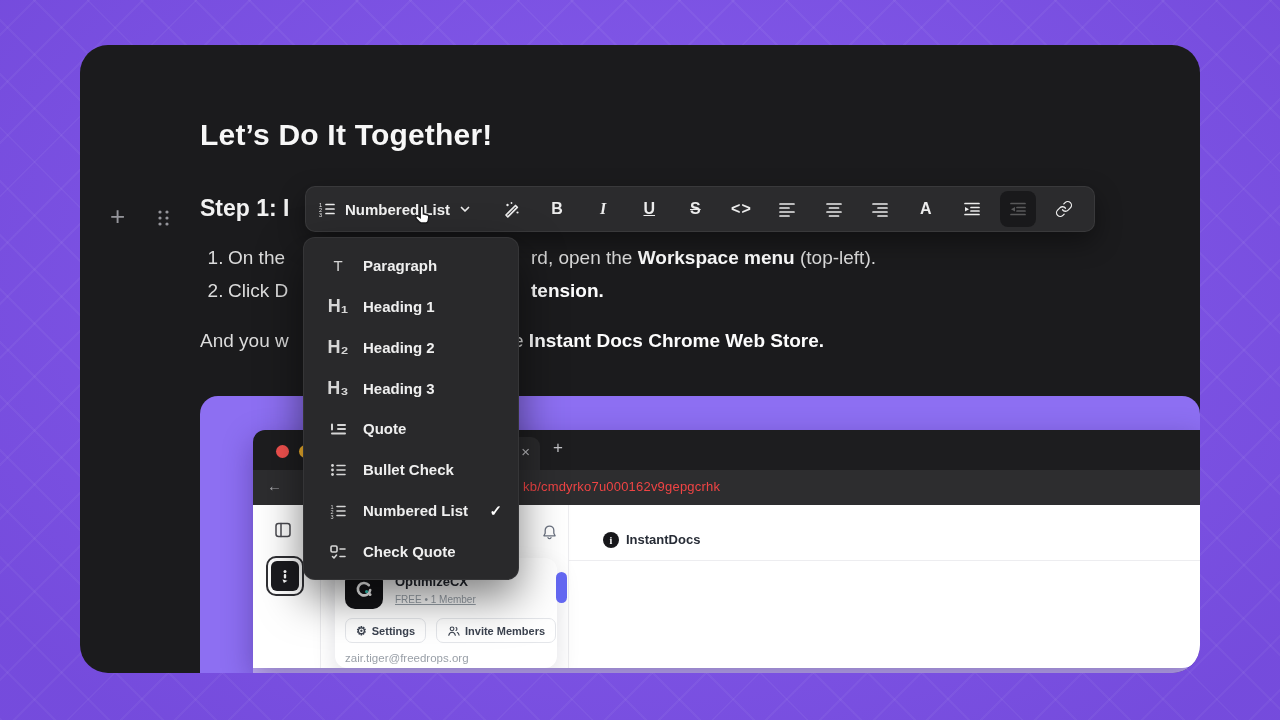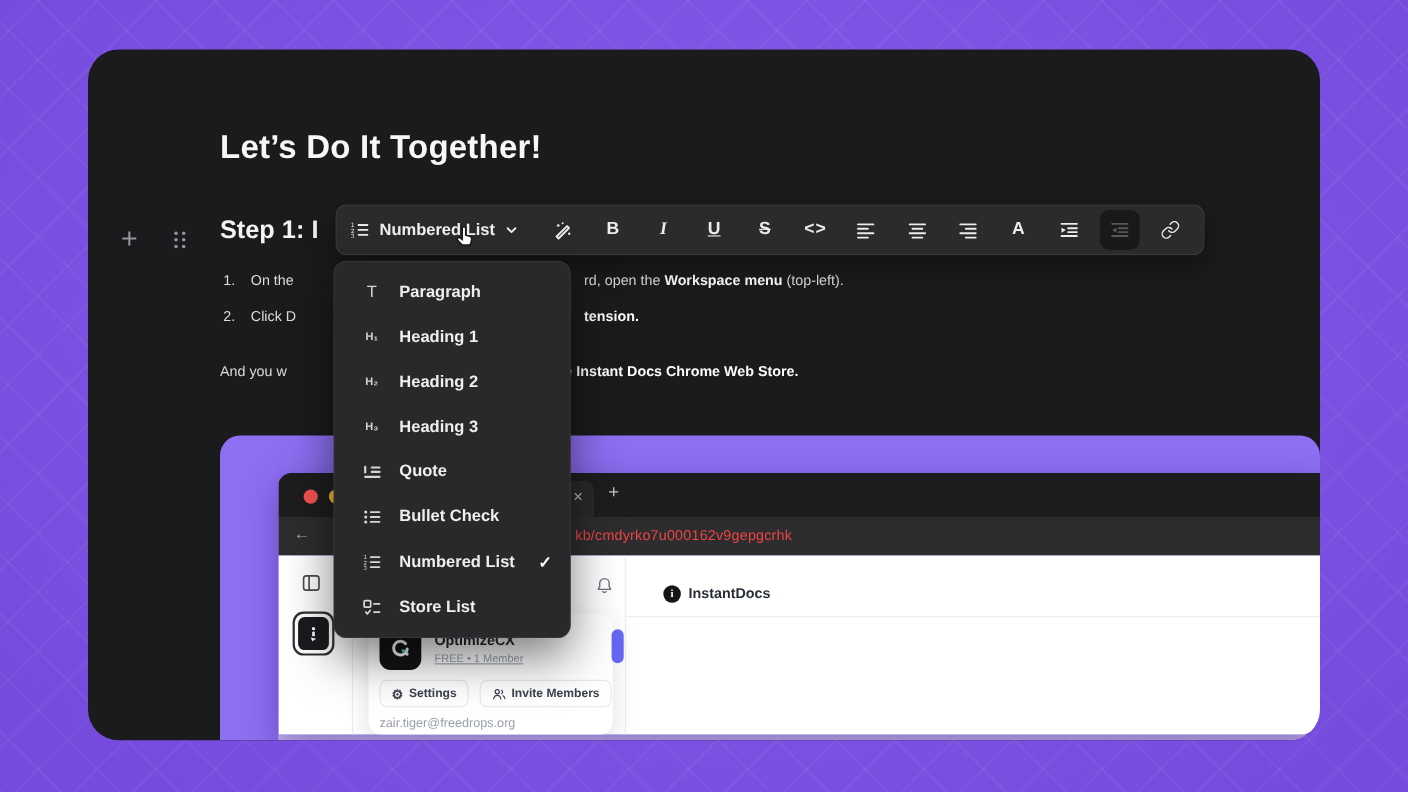--- a/index.html
+++ b/index.html
@@ -12,21 +12,21 @@
       repeating-linear-gradient(-45deg, rgba(255,255,255,0.05) 0 2px, transparent 2px 38px);
     padding-left: 25px;
   }
   .stage::after{content:"";position:absolute;inset:0;pointer-events:none;
     background:radial-gradient(900px 600px at 50% 42%, rgba(255,255,255,0.04), rgba(55,20,140,0.16) 90%);}
   .card{position:absolute;left:80px;top:45px;width:1120px;height:628px;background:#1b1b1d;
     border-radius:28px;overflow:hidden;z-index:1;}
   
   .h1{position:absolute;left:120px;top:73px;font-size:30px;font-weight:800;color:#f7f7f7;letter-spacing:.2px;z-index:2;}
   .step{position:absolute;left:120px;top:150px;font-size:23px;font-weight:700;color:#f2f2f2;z-index:2;white-space:nowrap;}
-  .body-line{position:absolute;font-size:13px;color:#dcdcdc;z-index:2;white-space:nowrap;}
+  .body-line{position:absolute;font-size:19px;color:#dcdcdc;z-index:2;white-space:nowrap;text-align:center;}
   .body-line b{color:#fdfdfd;}
   .list-num{display:inline-block;width:25px;}
   .plus-glyph{position:absolute;left:30px;top:158px;font-size:26px;color:#95959b;z-index:2;line-height:1;}
   .drag-handle{position:absolute;left:76px;top:163px;z-index:2;}
   
   .toolbar{position:absolute;left:225px;top:141px;width:790px;height:46px;background:#2b2b2d;
     border:1px solid rgba(255,255,255,.07);border-radius:10px;display:flex;align-items:center;
     padding:0 12px;box-sizing:border-box;box-shadow:0 10px 26px rgba(0,0,0,.4);z-index:30;}
   .block-btn{display:flex;align-items:center;gap:9px;}
   .block-label{font-size:15px;font-weight:700;color:#f1f1f1;white-space:nowrap;}
@@ -39,21 +39,21 @@
   .un{text-decoration:underline;}
   .st{text-decoration:line-through;}
   .icon svg{display:block;}
   .stroke{stroke:#ececec;stroke-width:1.7;fill:none;stroke-linecap:round;stroke-linejoin:round;}
   .fillw{fill:#ececec;}
   
   .dropdown{position:absolute;left:223px;top:192px;width:216px;height:343px;background:#29292b;
     border:1px solid rgba(255,255,255,.06);border-radius:12px;box-shadow:0 18px 44px rgba(0,0,0,.5);
     display:flex;flex-direction:column;padding:7px 0;box-sizing:border-box;z-index:40;}
   .dd-item{flex:1;display:flex;align-items:center;padding:0 16px 0 23px;gap:14px;}
-  .dd-glyph{width:22px;font-size:10px;font-weight:600;color:#d6d6d6;text-align:center;}
+  .dd-glyph{width:22px;font-size:18px;font-weight:600;color:#d6d6d6;text-align:center;}
   .dd-glyph.tg{font-size:15px;font-weight:500;}
   .dd-icon{width:22px;display:flex;justify-content:center;}
   .dd-icon .stroke{stroke:#d6d6d6;stroke-width:1.6;}
   .dd-icon .fillw{fill:#d6d6d6;}
   .dd-label{font-size:15px;color:#efefef;font-weight:700;white-space:nowrap;}
   .dd-check{margin-left:auto;color:#fff;font-size:15px;font-weight:700;}
   
   .panel{position:absolute;left:120px;top:351px;width:1000px;height:277px;background:#8d6ff2;
     border-radius:18px 18px 0 0;z-index:3;}
   .panel-glow{position:absolute;left:53px;right:0;bottom:0;height:5px;background:#cfc0f7;opacity:.85;}
@@ -281,21 +281,21 @@
         <span class="dd-label">Numbered List</span>
         <span class="dd-check">✓</span>
       </div>
       <div class="dd-item">
         <span class="dd-icon">
           <svg width="18" height="18" viewBox="0 0 18 18">
               <rect class="stroke" x="2" y="3" width="6" height="6" rx="1.2"></rect>
               <path class="stroke" d="M3.5 13.5l1.5 1.5 2.5-3M11 6h5M11 13.5h5"></path>
             </svg>
         </span>
-        <span class="dd-label">Store List</span>
+        <span class="dd-label">Check Quote</span>
       </div>
     </div>
 
     <div class="panel">
       <div class="panel-glow"></div>
       <div class="browser">
        <div class="br-clip">
         <div class="tabbar">
           <span class="light" style="left:23px;background:#f4524f;"></span>
           <span class="light" style="left:46px;background:#f6b42c;"></span>

